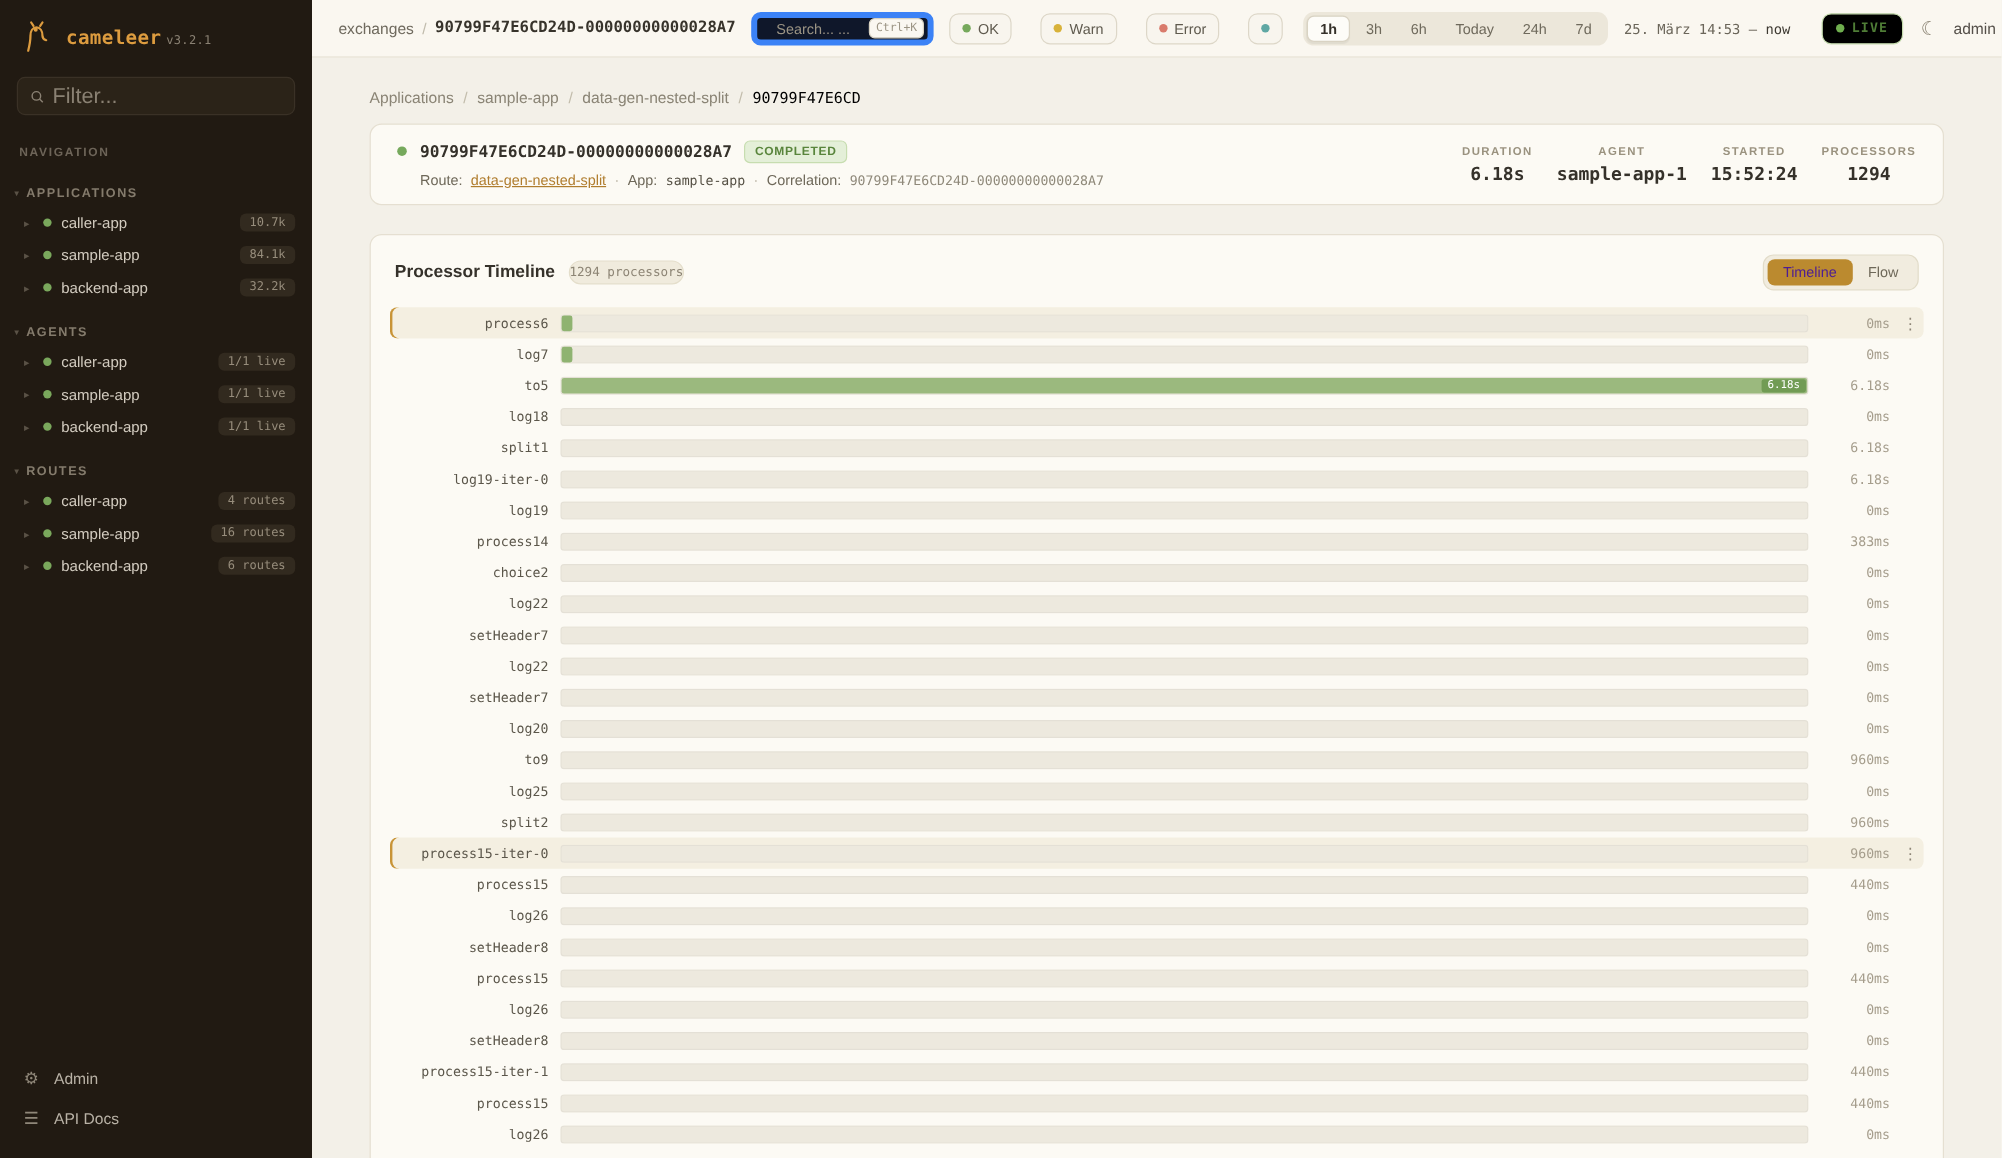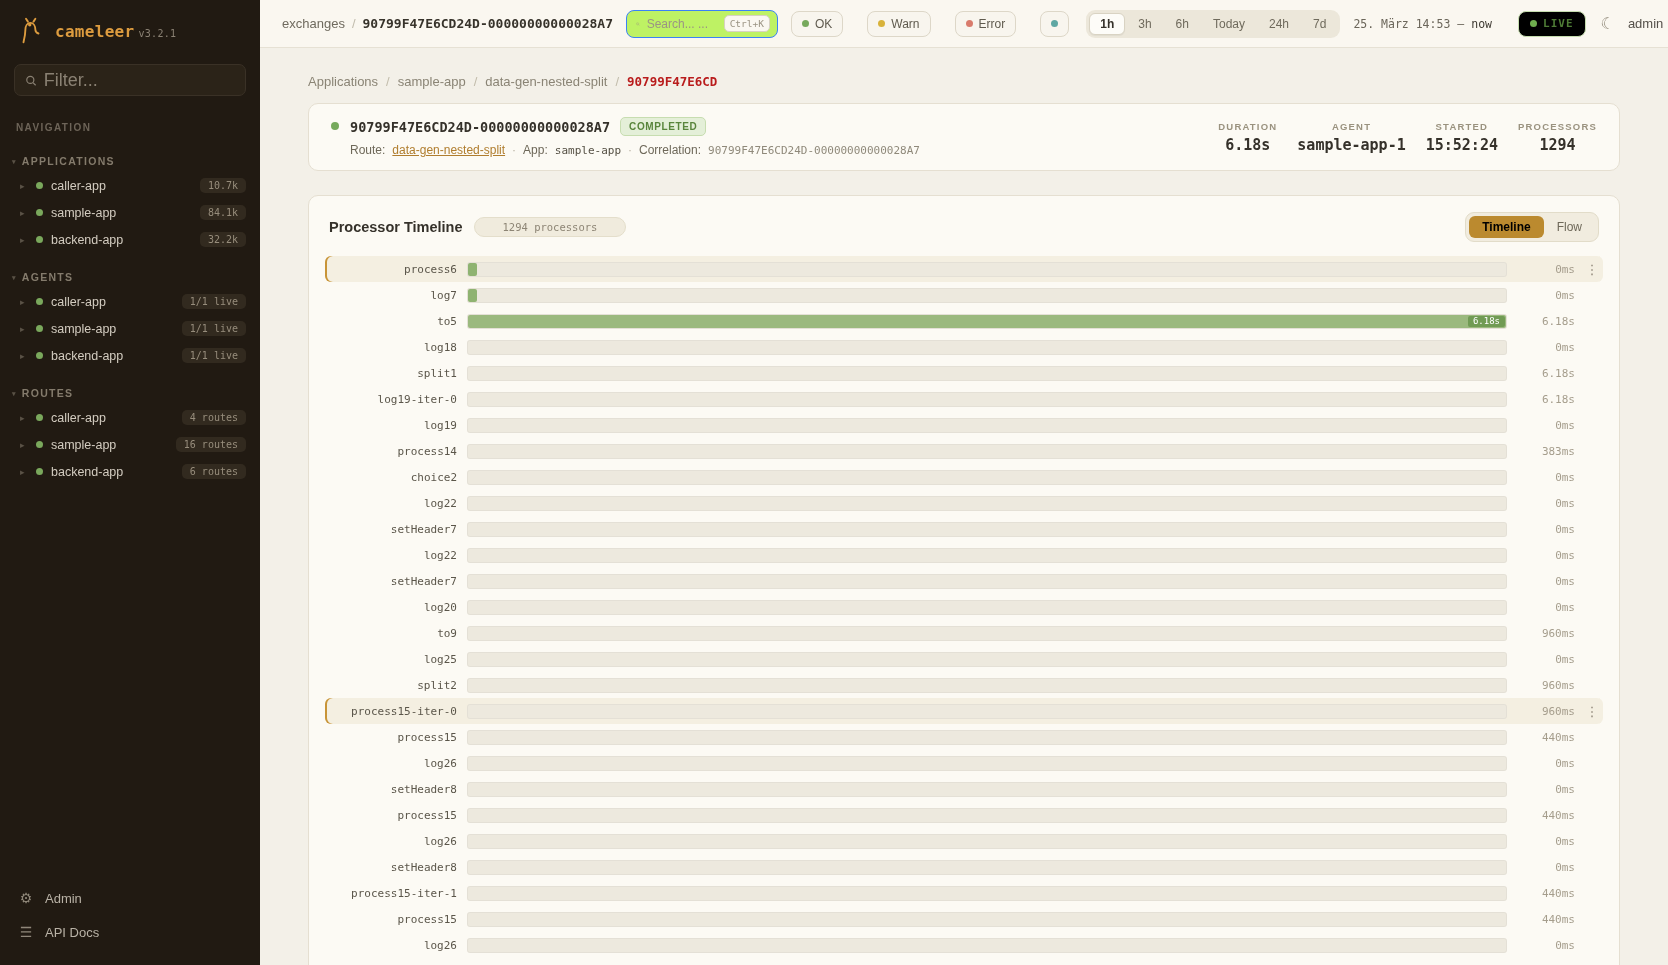--- a/index.html
+++ b/index.html
@@ -29,21 +29,21 @@
   .foot-item { display:flex; align-items:center; gap:11px; padding:9px 18px; color:#b9b2a6; font-size:13px; cursor:pointer; }
   .foot-icon { color:#8f8779; font-size:14px; width:16px; text-align:center; }
 
   
   .main-wrap { margin-left:260px; height:965px; display:flex; flex-direction:column; }
   .topbar { height:48px; flex:0 0 auto; background:#faf7f0; border-bottom:1px solid #e6e1d4; display:flex; align-items:center; padding:0 22px; gap:13px; }
   .tb-crumb { display:flex; align-items:flex-end; gap:7px; white-space:nowrap; }
   .tb-crumb .root { font-size:13px; color:#6f6a5e; cursor:pointer; }
   .tb-crumb .sep { color:#c0bbac; font-size:13px; }
   .tb-crumb .cur { font-family:"DejaVu Sans Mono",monospace; font-size:13px; font-weight:bold; color:#37332b; }
-  .searchbox { display:flex; align-items:center; gap:7px; border:1px solid #3b82f6; background:#bef264; border-radius:8px; height:28px; padding:0 7px 0 9px; width:152px; }
+  .searchbox { display:flex; align-items:center; gap:7px; border:5px solid #3b82f6; background:#0f172a; border-radius:8px; height:28px; padding:0 7px 0 9px; width:152px; }
   .searchbox input { border:none; outline:none; background:transparent; width:70px; font-size:12px; color:#6f6a5e; font-family:"Liberation Sans",sans-serif; }
   .searchbox input::placeholder { color:#9b9484; }
   .kbd { border:1px solid #d8d2c2; background:#faf7f1; border-radius:5px; font-family:"DejaVu Sans Mono",monospace; font-size:9.5px; color:#9b9484; padding:2px 5px; white-space:nowrap; }
   .pills { display:flex; align-items:center; gap:24px; }
   .pill { display:flex; align-items:center; gap:6px; border:1px solid #ddd7c8; background:#f8f5ee; border-radius:8px; height:26px; padding:0 10px; font-size:12px; color:#5f5a4e; cursor:pointer; font-family:"Liberation Sans",sans-serif; }
   .pill .dot { width:7px; height:7px; border-radius:50%; }
   .pill .label:empty { display:none; }
   .range-group { display:flex; align-items:center; gap:2px; background:#ece7da; border-radius:9px; padding:3px; margin-left:4px; }
   .range-btn { border:1px solid transparent; background:transparent; border-radius:6px; padding:3px 10px; font-size:12px; color:#6f6a5c; cursor:pointer; font-family:"Liberation Sans",sans-serif; }
   .range-btn.active { background:#fdfcf8; border-color:#d9d3c3; color:#35312a; font-weight:bold; box-shadow:0 1px 1px rgba(0,0,0,0.05); }
@@ -55,45 +55,45 @@
   .moon-btn { background:none; border:none; font-size:16px; color:#8d8676; cursor:pointer; margin-left:2px; }
   .user-name { font-size:13px; color:#55504a; }
   .avatar { width:28px; height:28px; border-radius:50%; background:#e9d9ba; border:1px solid #d9c79f; color:#6d5a36; font-size:10.5px; font-weight:bold; display:flex; align-items:center; justify-content:center; cursor:pointer; }
   .spacer { flex:1; }
 
   
   .content { flex:1; overflow:hidden; padding:26px 48px 0; }
   .crumbs { display:flex; align-items:center; gap:8px; font-size:13px; }
   .crumbs .lnk { color:#8a8475; cursor:pointer; }
   .crumbs .sep { color:#c2bcab; }
-  .crumbs .cur { font-family:"DejaVu Sans Mono",monospace; font-size:12.5px; font-weight:bold; color:#b91c1c; }
+  .crumbs .cur { font-family:"DejaVu Sans Mono",monospace; font-size:12.5px; font-weight:normal; color:#000000; }
 
   .ex-card { margin-top:14px; background:#fcfaf4; border:1px solid #e5dfd1; border-radius:10px; padding:13px 22px; display:flex; align-items:center; justify-content:space-between; }
   .ex-left { display:flex; gap:11px; }
   .ex-dot { width:8px; height:8px; border-radius:50%; background:#76a95c; margin-top:5px; flex:0 0 auto; }
   .ex-title-row { display:flex; align-items:center; gap:10px; }
   .ex-id { font-family:"DejaVu Sans Mono",monospace; font-size:13.5px; font-weight:bold; color:#35312a; }
   .status-badge { background:#e4efd8; border:1px solid #c7ddb0; color:#59853c; font-size:10px; font-weight:bold; letter-spacing:0.6px; border-radius:5px; padding:3px 8px; }
   .ex-meta { margin-top:7px; display:flex; align-items:center; gap:7px; font-size:12px; color:#6e6859; white-space:nowrap; }
   .ex-meta .route-link { color:#b07d2e; text-decoration:underline; cursor:pointer; font-size:12px; }
   .ex-meta .msep { color:#b8b2a2; }
   .ex-meta .mono-val { font-family:"DejaVu Sans Mono",monospace; font-size:11px; color:#555044; }
   .ex-meta .corr { color:#8f897a; }
   .ex-stats { display:flex; align-items:flex-start; gap:20px; }
   .stat { text-align:center; }
   .stat-label { font-size:9.5px; letter-spacing:1.2px; color:#9a927f; font-weight:bold; margin-bottom:4px; }
   .stat-value { font-family:"DejaVu Sans Mono",monospace; font-size:15px; font-weight:bold; color:#35312a; }
 
   .tl-card { margin-top:24px; background:#fcfaf4; border:1px solid #e5dfd1; border-radius:10px; padding:16px 16px 20px 16px; }
   .tl-head { display:flex; align-items:center; gap:11px; margin-bottom:14px; padding:0 4px; }
   .tl-title { font-size:14.5px; font-weight:bold; color:#35312a; }
-  .tl-count { background:#f0ebdd; border:1px solid #e4decb; color:#8d8575; font-family:"DejaVu Sans Mono",monospace; font-size:10.5px; border-radius:10px; padding:3px 28px; }
+  .tl-count { background:#f0ebdd; border:1px solid #e4decb; color:#8d8575; font-family:"DejaVu Sans Mono",monospace; font-size:10.5px; border-radius:10px; padding:3px 0; }
   .view-toggle { margin-left:auto; display:flex; background:#f1ecdf; border:1px solid #e2dcc9; border-radius:9px; padding:3px; }
   .view-btn { border:none; background:transparent; border-radius:6px; padding:4px 13px; font-size:12px; color:#6e6859; cursor:pointer; font-family:"Liberation Sans",sans-serif; }
-  .view-btn.active { background:#bb8a2f; color:#000000; font-weight:bold; }
+  .view-btn.active { background:#bb8a2f; color:#4c1d95; font-weight:normal; }
 
   .tl-rows { display:flex; flex-direction:column; }
   .tl-row { display:flex; align-items:center; gap:10px; height:26px; padding:0 4px 0 6px; border-radius:6px; cursor:pointer; }
   .tl-row.selected { background:#f4efe1; box-shadow:inset 2px 0 0 #c89437; }
   .tl-label { width:126px; flex:0 0 auto; text-align:right; font-family:"DejaVu Sans Mono",monospace; font-size:11px; color:#5b564a; white-space:nowrap; }
   .tl-track { flex:1; height:15px; background:#ede9de; border-radius:3px; position:relative; box-shadow:inset 0 0 0 1px rgba(0,0,0,0.035); }
   .tl-fill { position:absolute; top:1px; bottom:1px; left:1px; background:#8fb371; border-radius:2px; }
   .tl-fill.chip { width:9px; }
   .tl-fill.full { right:1px; background:#9bb97e; display:flex; align-items:center; justify-content:flex-end; }
   .tl-fill-label { background:#719b54; color:#fff; font-family:"DejaVu Sans Mono",monospace; font-size:9px; line-height:11px; height:11px; padding:0 5px; border-radius:2px; margin-right:1px; }

